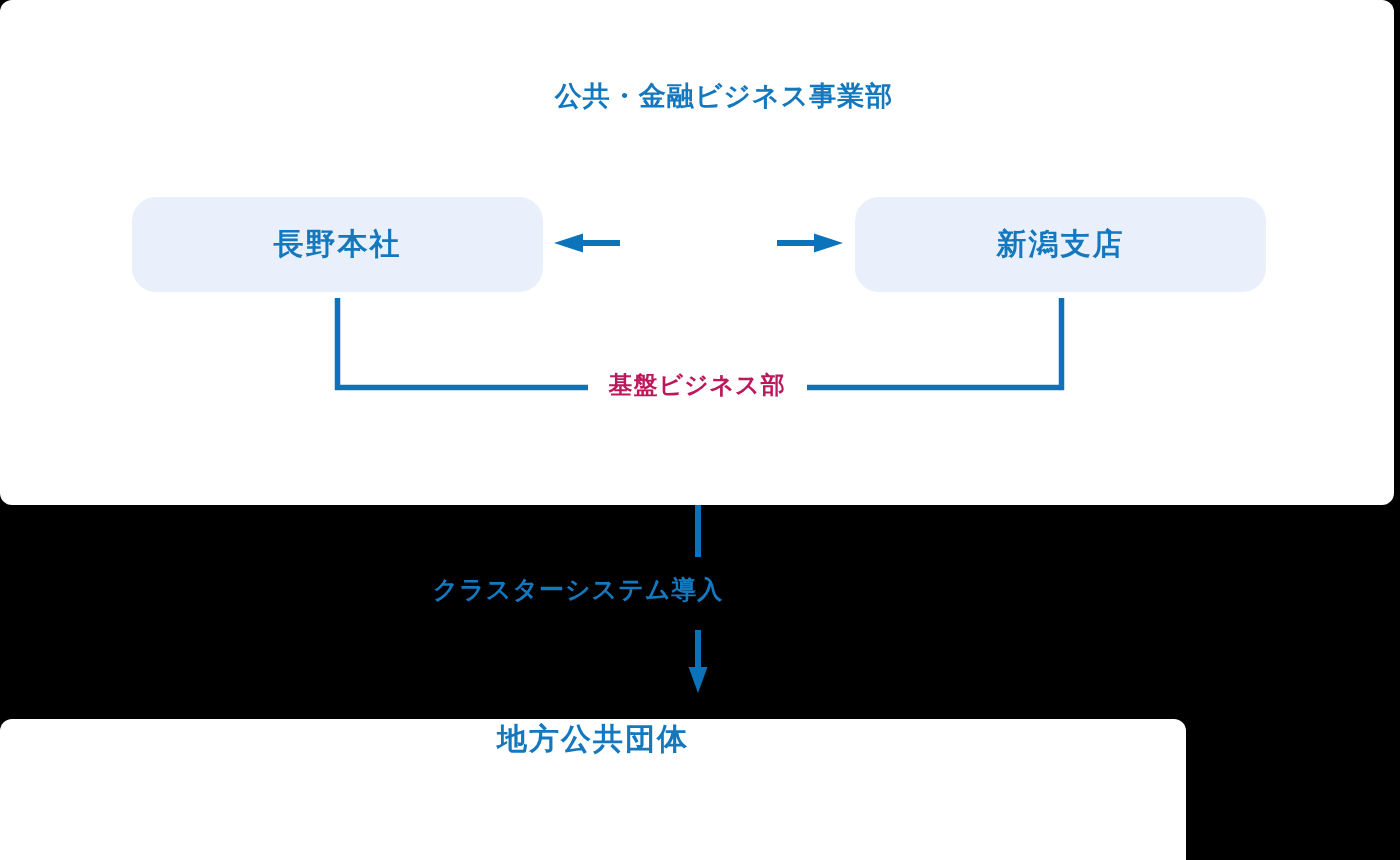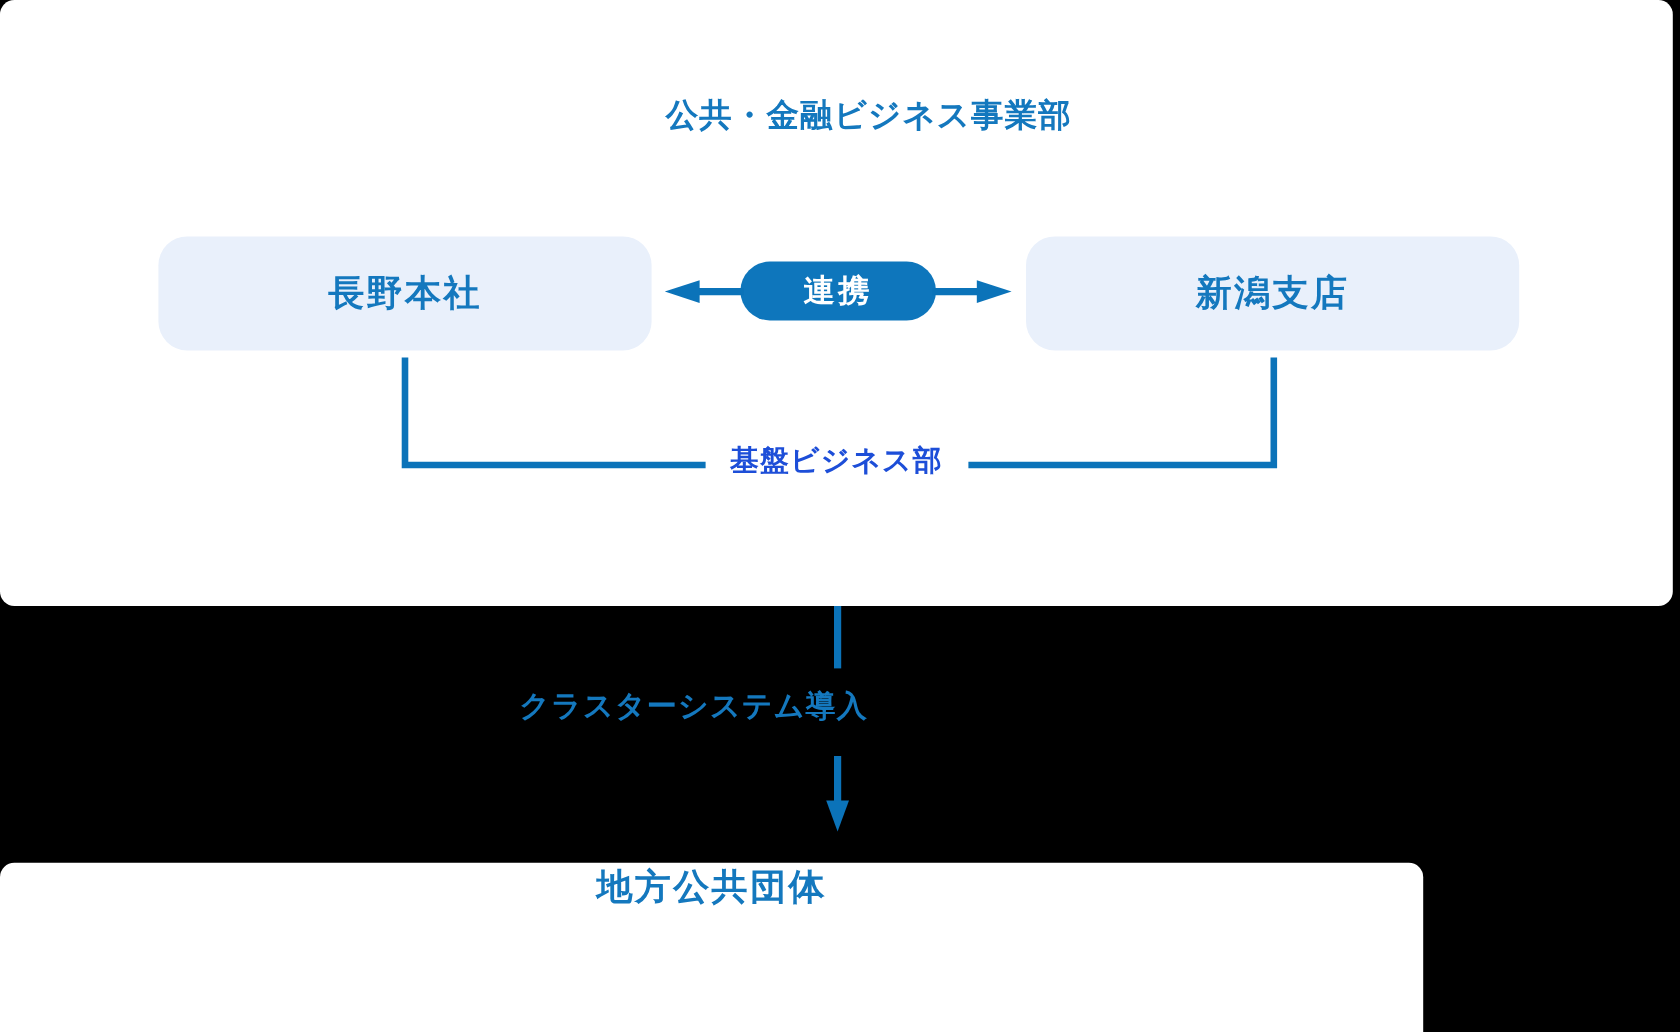--- a/index.html
+++ b/index.html
@@ -30,21 +30,21 @@
   .site-box.left{left:132px;}
   .site-box.right{left:855px;}
   .link-pill{
     position:absolute;left:617px;top:218px;width:163px;height:49px;
     background:#0E76BC;border-radius:24.5px;
     display:flex;align-items:center;justify-content:center;
     font-size:26px;font-weight:700;color:#FFFFFF;letter-spacing:3px;
   }
   .bracket-label{
     position:absolute;left:0;top:371px;width:1394px;
-    text-align:center;font-size:24px;font-weight:700;color:#1d4ed8;
+    text-align:center;font-size:24px;font-weight:700;color:#be185d;
     letter-spacing:1px;line-height:1.2;
   }
   .connector-label{
     position:absolute;left:0;top:577px;width:1156px;
     text-align:center;font-size:25px;font-weight:700;color:#1478BE;
     letter-spacing:1px;line-height:1;
   }
   .bottom-label{
     font-size:30px;font-weight:700;color:#1478BE;letter-spacing:2px;
   }
@@ -60,23 +60,20 @@
   <div class="diagram-title">公共・金融ビジネス事業部</div>
 
   <div class="site-box left">
     <span>長野本社</span>
   </div>
 
   <div class="site-box right">
     <span>新潟支店</span>
   </div>
 
-  <div class="link-pill">
-    <span>連携</span>
-  </div>
 
   <div class="bracket-label">基盤ビジネス部</div>
 </div>
 
 <div class="connector-label">クラスターシステム導入</div>
 
 <div class="panel bottom-panel">
   <div class="bottom-label">地方公共団体</div>
 </div>
 

